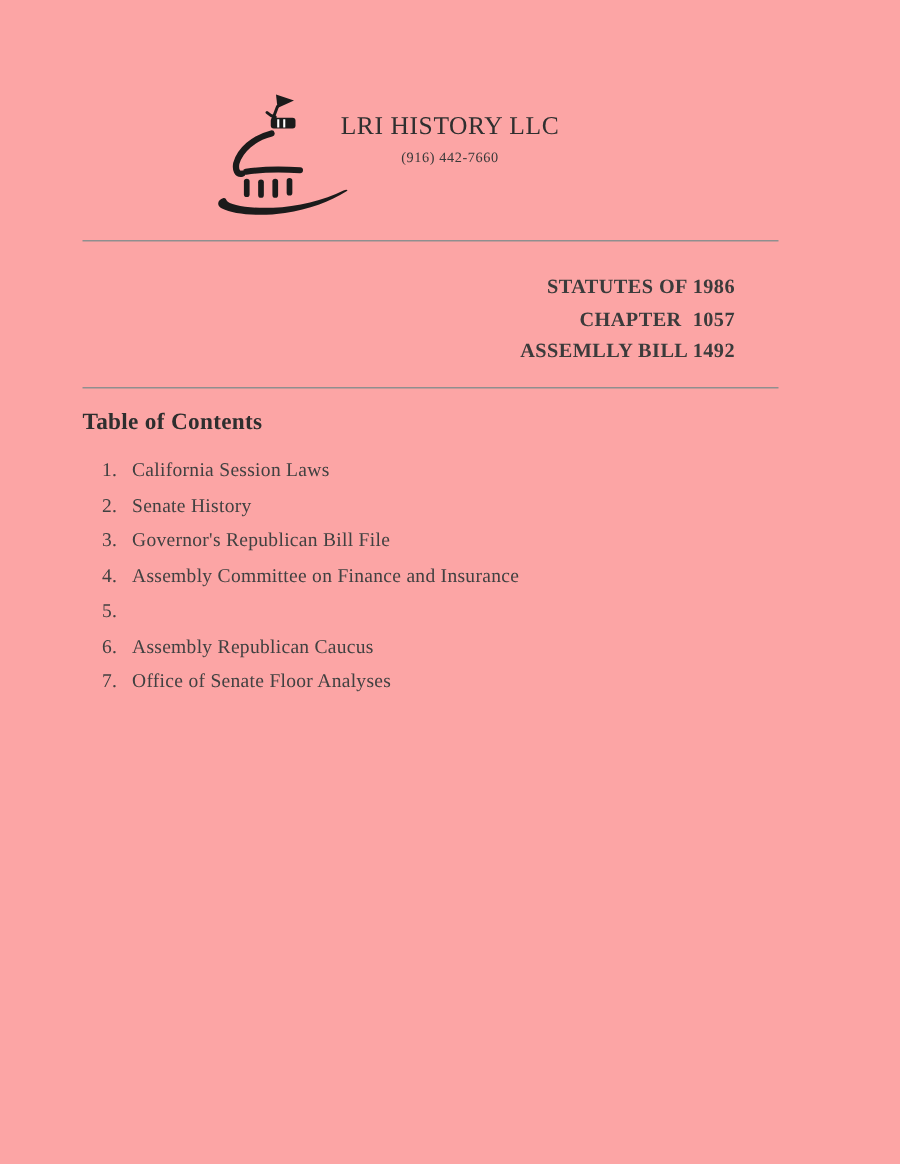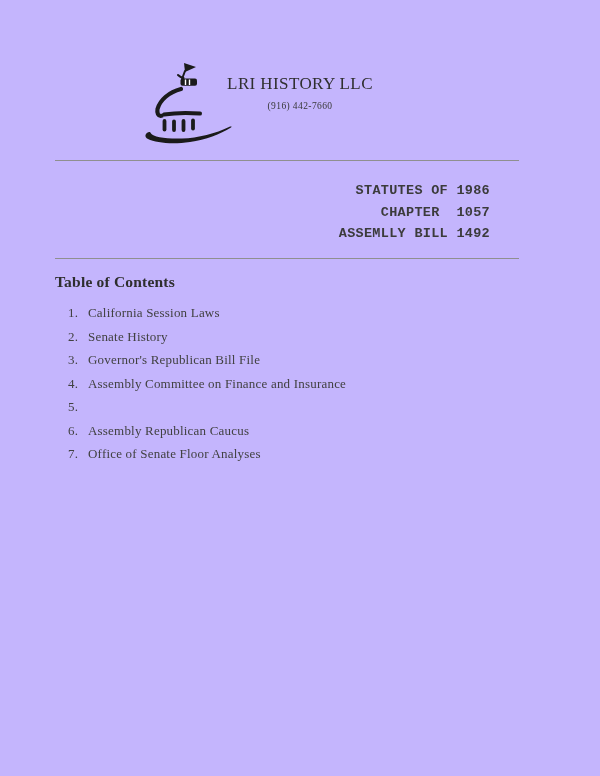--- a/index.html
+++ b/index.html
@@ -10,21 +10,21 @@
   body {
     width: 600px;
     height: 776px;
     font-family: "Liberation Serif", "DejaVu Serif", serif;
     position: relative;
     overflow: hidden;
   }
   .page {
     position: absolute;
     inset: 0;
-    background: #c4b5fd;
+    background: #fca5a5;
   }
   
   .logo {
     position: absolute;
     left: 138px;
     top: 58px;
     width: 100px;
     height: 90px;
   }
   .header-text {
@@ -65,21 +65,21 @@
     top: 180px;
     left: 0;
     right: 110px;
     text-align: right;
     font-weight: bold;
     font-size: 13.5px;
     line-height: 21.5px;
     letter-spacing: 0.3px;
     color: #3b3b3b;
   }
-  .reference div { white-space: pre; font-family: Liberation Mono, monospace; }
+  .reference div { white-space: pre; }
   
   .toc-heading {
     position: absolute;
     top: 273px;
     left: 55px;
     font-weight: bold;
     font-size: 15.5px;
     line-height: 18px;
     color: #2e2e2e;
     letter-spacing: 0.2px;

